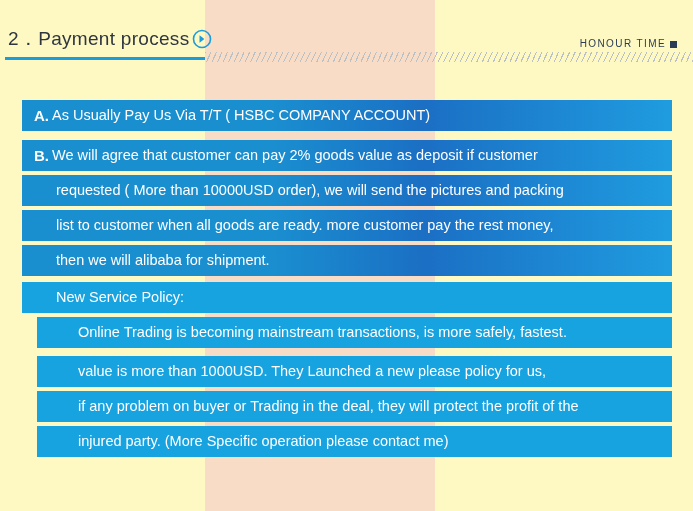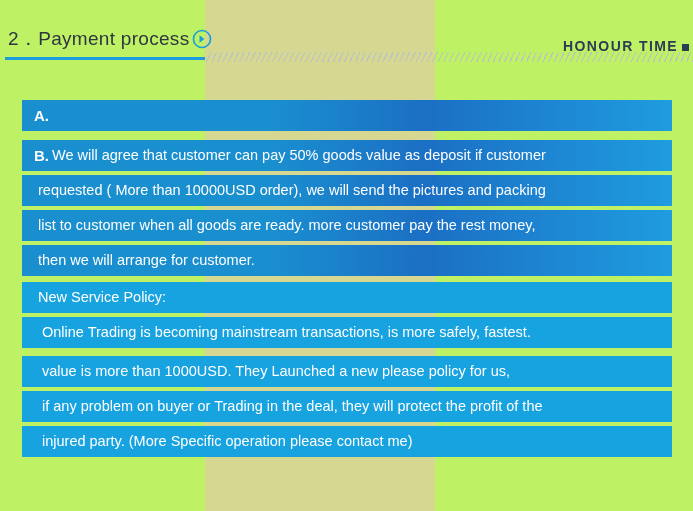--- a/index.html
+++ b/index.html
@@ -12,21 +12,21 @@
     background: #ffffff;
     font-family: "Liberation Sans", sans-serif;
     overflow: hidden;
     position: relative;
   }
   #slide {
     position: absolute;
     left: 0; top: 0;
     width: 693px;
     height: 511px;
-    background: #bef264;
+    background: #fef9c3;
     overflow: hidden;
   }
   
   .pink-band {
     position: absolute;
     left: 205px;
     top: 0;
     width: 230px;
     height: 511px;
     background: rgba(243, 185, 199, 0.45);
@@ -69,26 +69,26 @@
     width: 488px;
     height: 10px;
     background: repeating-linear-gradient(
       115deg,
       #b9c0c6 0px, #b9c0c6 1px,
       rgba(255,255,255,0) 1px, rgba(255,255,255,0) 5px
     );
   }
   .brand {
     position: absolute;
-    right: 4px;
+    right: 16px;
     top: 38px;
-    font-size: 14px;
+    font-size: 10px;
     letter-spacing: 1.4px;
     color: #2b3c55;
-    font-weight: bold;
+    font-weight: normal;
     white-space: nowrap;
   }
   .brand-sq {
     display: inline-block;
     width: 7px;
     height: 7px;
     background: #2b3c55;
     margin-left: 4px;
     vertical-align: middle;
   }
@@ -120,22 +120,22 @@
     position: absolute;
     left: 12px;
     top: 0;
     font-weight: bold;
     font-size: 15px;
     color: #ffffff;
   }
   .spacer-sm { height: 9px; }
   .spacer-xs { height: 4px; }
   .spacer-gap { height: 6px; }
-  .bar-indent { padding-left: 16px; }
-  .bar-indent2 { padding-left: 20px; }
+  .bar-indent { padding-left: 34px; }
+  .bar-indent2 { padding-left: 41px; margin-left: 15px; }
 </style>
 </head>
 <body>
 
 <div id="slide">
 
   <div class="pink-band"></div>
 
   <div class="header">
     <div class="title">2．Payment process</div>
@@ -149,39 +149,40 @@
     <div class="hatch"></div>
     <div class="brand">
       <span>HONOUR TIME</span><span class="brand-sq"></span>
     </div>
   </div>
 
   <div class="bars">
 
     <div class="bar grad">
       <span class="letter">A.</span>
+      <span>As Usually Pay Us Via T/T ( HSBC COMPANY ACCOUNT)</span>
     </div>
 
     <div class="spacer-sm"></div>
 
     <div class="bar grad">
       <span class="letter">B.</span>
-      <span>We will agree that customer can pay 50% goods value as deposit if customer</span>
+      <span>We will agree that customer can pay 2% goods value as deposit if customer</span>
     </div>
     <div class="spacer-xs"></div>
     <div class="bar grad bar-indent">
       <span>requested ( More than 10000USD order), we will send the pictures and packing</span>
     </div>
     <div class="spacer-xs"></div>
     <div class="bar grad bar-indent">
       <span>list to customer when all goods are ready. more customer pay the rest money,</span>
     </div>
     <div class="spacer-xs"></div>
     <div class="bar grad bar-indent">
-      <span>then we will arrange for customer.</span>
+      <span>then we will alibaba for shipment.</span>
     </div>
 
     <div class="spacer-gap"></div>
 
     <div class="bar flat bar-indent">
       <span>New Service Policy:</span>
     </div>
     <div class="spacer-xs"></div>
     <div class="bar flat bar-indent2">
       <span>Online Trading is becoming mainstream transactions, is more safely, fastest.</span>

